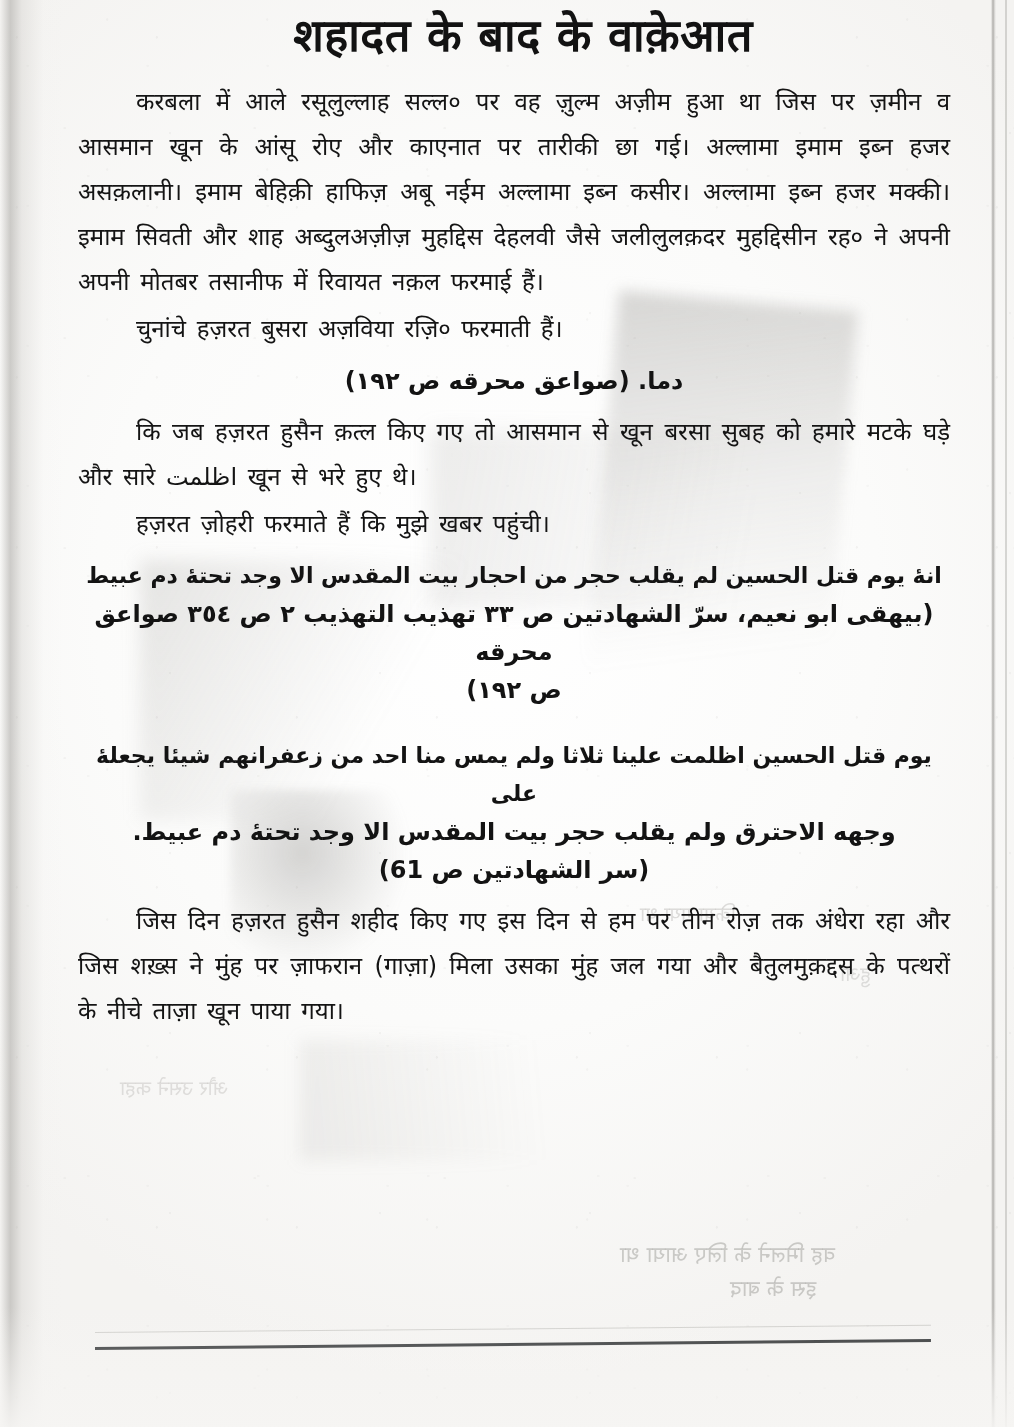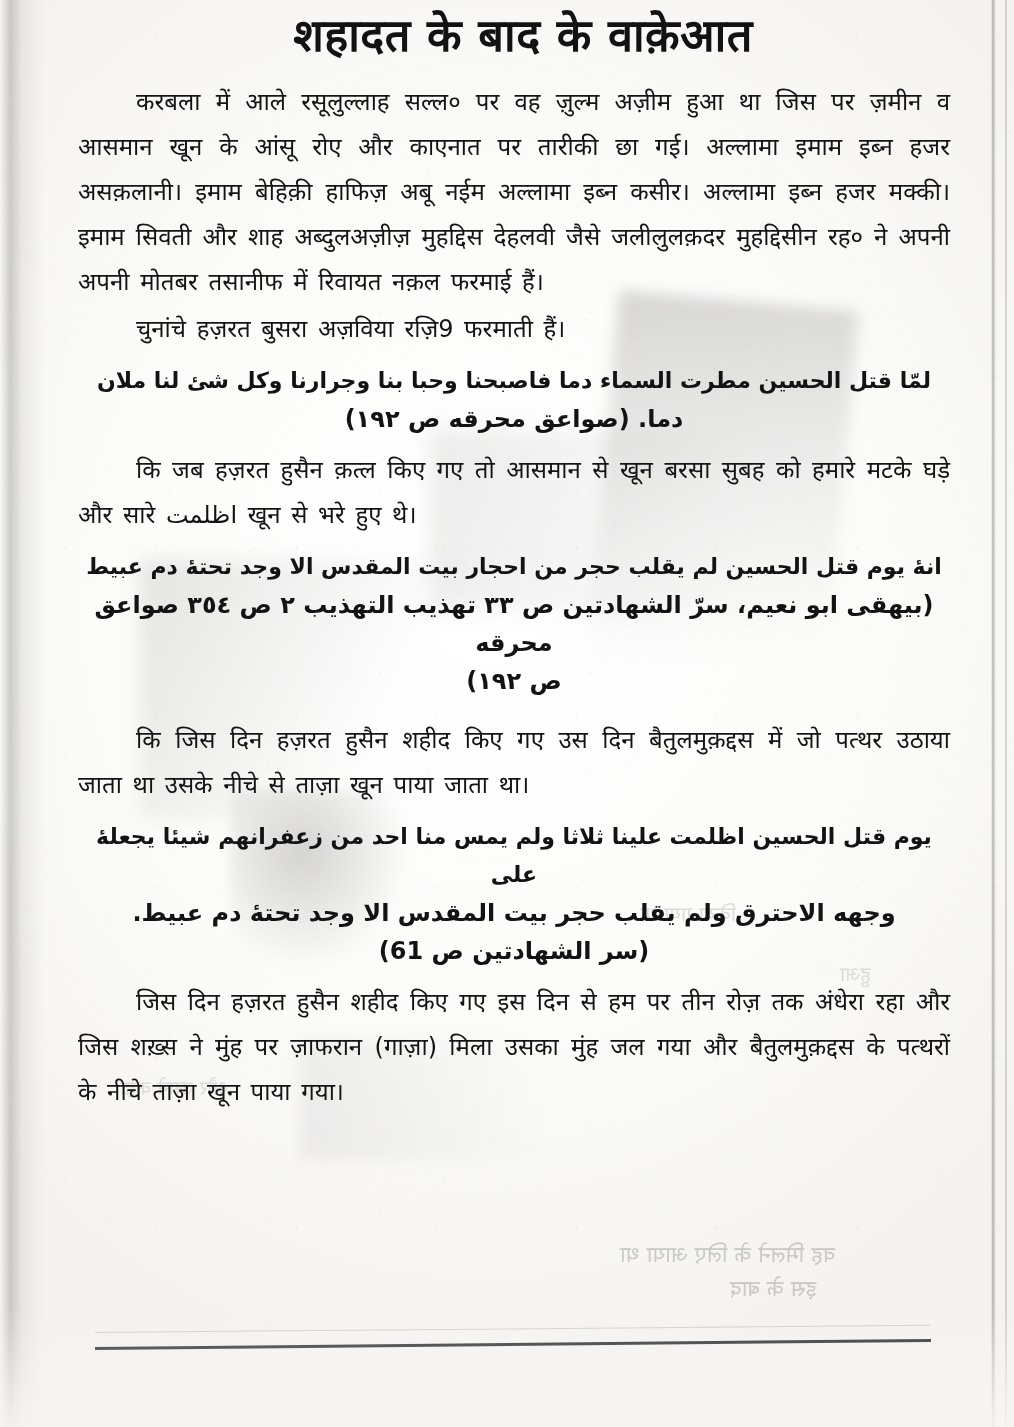--- a/index.html
+++ b/index.html
@@ -215,39 +215,38 @@
   <div class="showthrough st-3">किया गया था</div>
   <div class="showthrough st-4">और उसने कहा</div>
   <div class="showthrough st-5">हुआ</div>
 
   <div class="content">
 
     <h1 class="doc-title">शहादत के बाद के वाक़ेआत</h1>
 
     <p class="para">करबला में आले रसूलुल्लाह सल्ल० पर वह ज़ुल्म अज़ीम हुआ था जिस पर ज़मीन व आसमान खून के आंसू रोए और काएनात पर तारीकी छा गई। अल्लामा इमाम इब्न हजर असक़लानी। इमाम बेहिक़ी हाफिज़ अबू नईम अल्लामा इब्न कसीर। अल्लामा इब्न हजर मक्की। इमाम सिवती और शाह अब्दुलअज़ीज़ मुहद्दिस देहलवी जैसे जलीलुलक़दर मुहद्दिसीन रह० ने अपनी अपनी मोतबर तसानीफ में रिवायत नक़ल फरमाई हैं।</p>
 
-    <p class="para single">चुनांचे हज़रत बुसरा अज़विया रज़ि9 फरमाती हैं।</p>
+    <p class="para single">चुनांचे हज़रत बुसरा अज़विया रज़ि० फरमाती हैं।</p>
 
     <div class="arabic">
-      <span>لمّا قتل الحسين مطرت السماء دما فاصبحنا وحبا بنا وجرارنا وكل شئ لنا ملان</span>
       <span class="cite">دما. (صواعق محرقه ص ١٩٢)</span>
     </div>
 
     <p class="para">कि जब हज़रत हुसैन क़त्ल किए गए तो आसमान से खून बरसा सुबह को हमारे मटके घड़े और सारे اظلمت खून से भरे हुए थे।</p>
 
+    <p class="para single">हज़रत ज़ोहरी फरमाते हैं कि मुझे खबर पहुंची।</p>
 
     <div class="arabic">
       <span>انهٔ يوم قتل الحسين لم يقلب حجر من احجار بيت المقدس الا وجد تحتهٔ دم عبيط</span>
       <span class="cite">(بيهقى ابو نعيم، سرّ الشهادتين ص ٣٣ تهذيب التهذيب ٢ ص ٣٥٤ صواعق محرقه</span>
       <span class="cite">ص ١٩٢)</span>
     </div>
 
     <div class="spacer-sm"></div>
 
-    <p class="para">कि जिस दिन हज़रत हुसैन शहीद किए गए उस दिन बैतुलमुक़द्दस में जो पत्थर उठाया जाता था उसके नीचे से ताज़ा खून पाया जाता था।</p>
 
 
     <div class="arabic">
       <span>يوم قتل الحسين اظلمت علينا ثلاثا ولم يمس منا احد من زعفرانهم شيئا يجعلهٔ على</span>
       <span class="cite">وجهه الاحترق ولم يقلب حجر بيت المقدس الا وجد تحتهٔ دم عبيط.</span>
       <span class="cite">(سر الشهادتين ص 61)</span>
     </div>
 
     <p class="para">जिस दिन हज़रत हुसैन शहीद किए गए इस दिन से हम पर तीन रोज़ तक अंधेरा रहा और जिस शख़्स ने मुंह पर ज़ाफरान (गाज़ा) मिला उसका मुंह जल गया और बैतुलमुक़द्दस के पत्थरों के नीचे ताज़ा खून पाया गया।</p>
 

